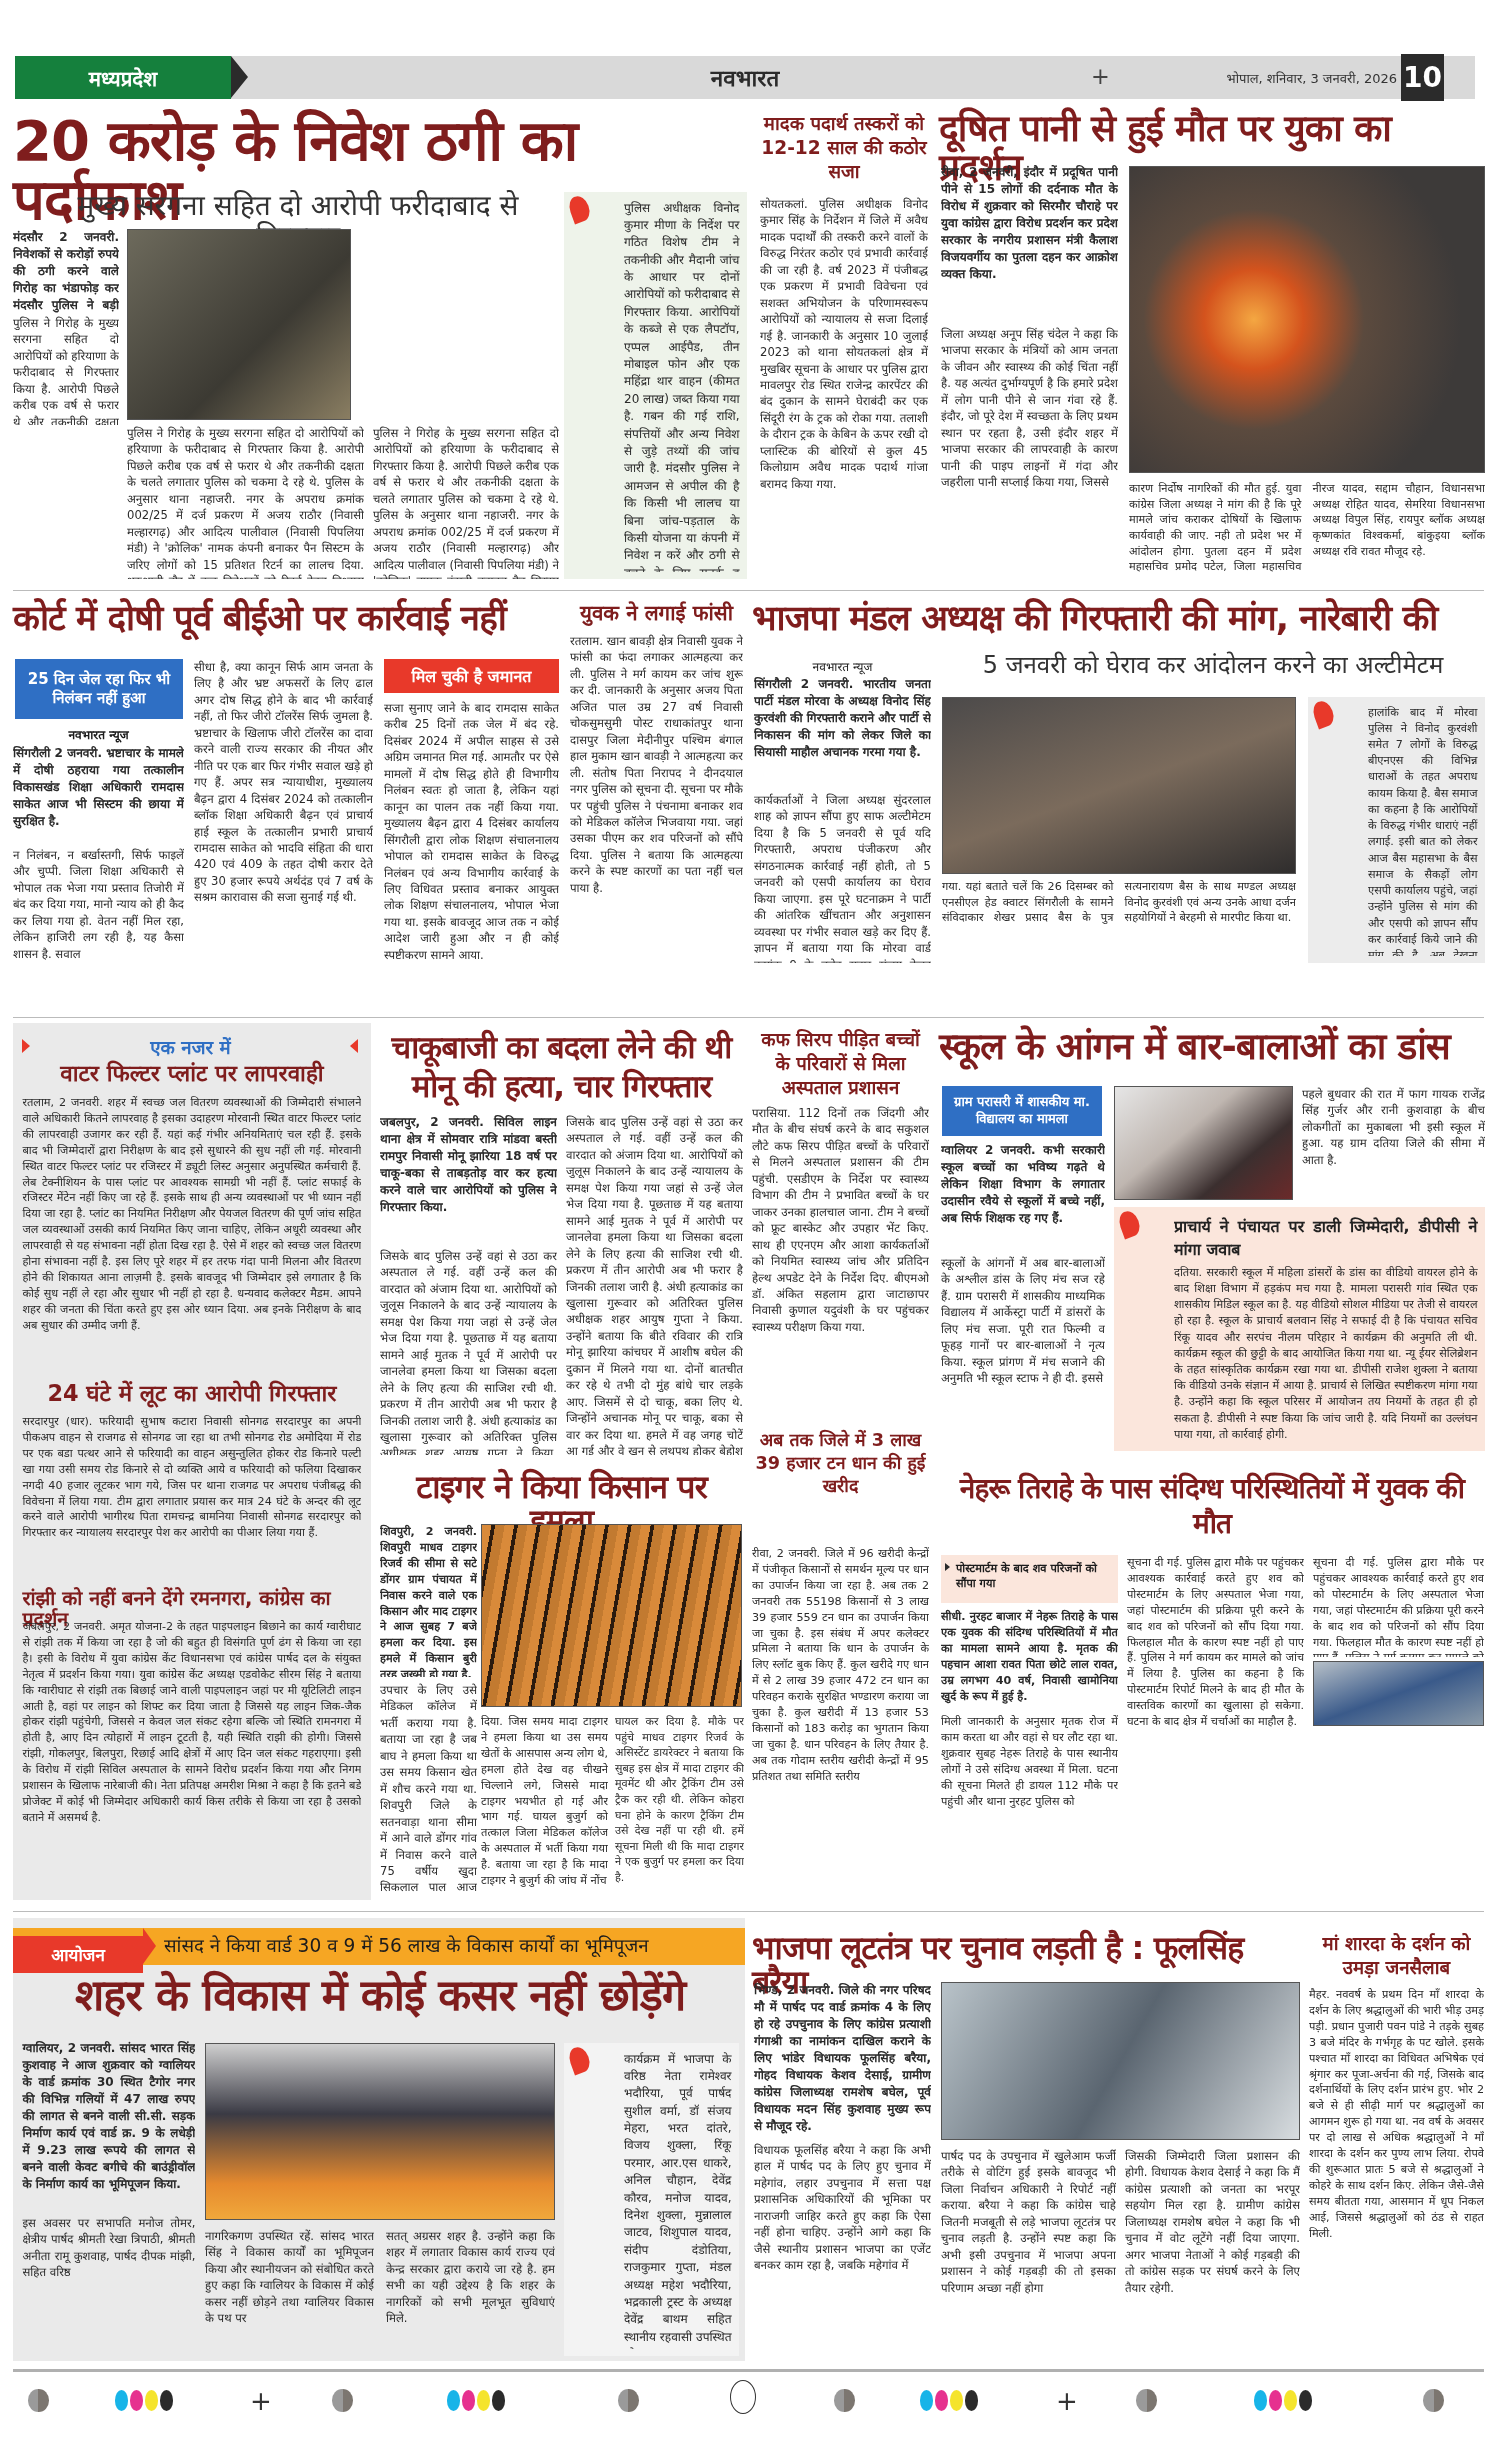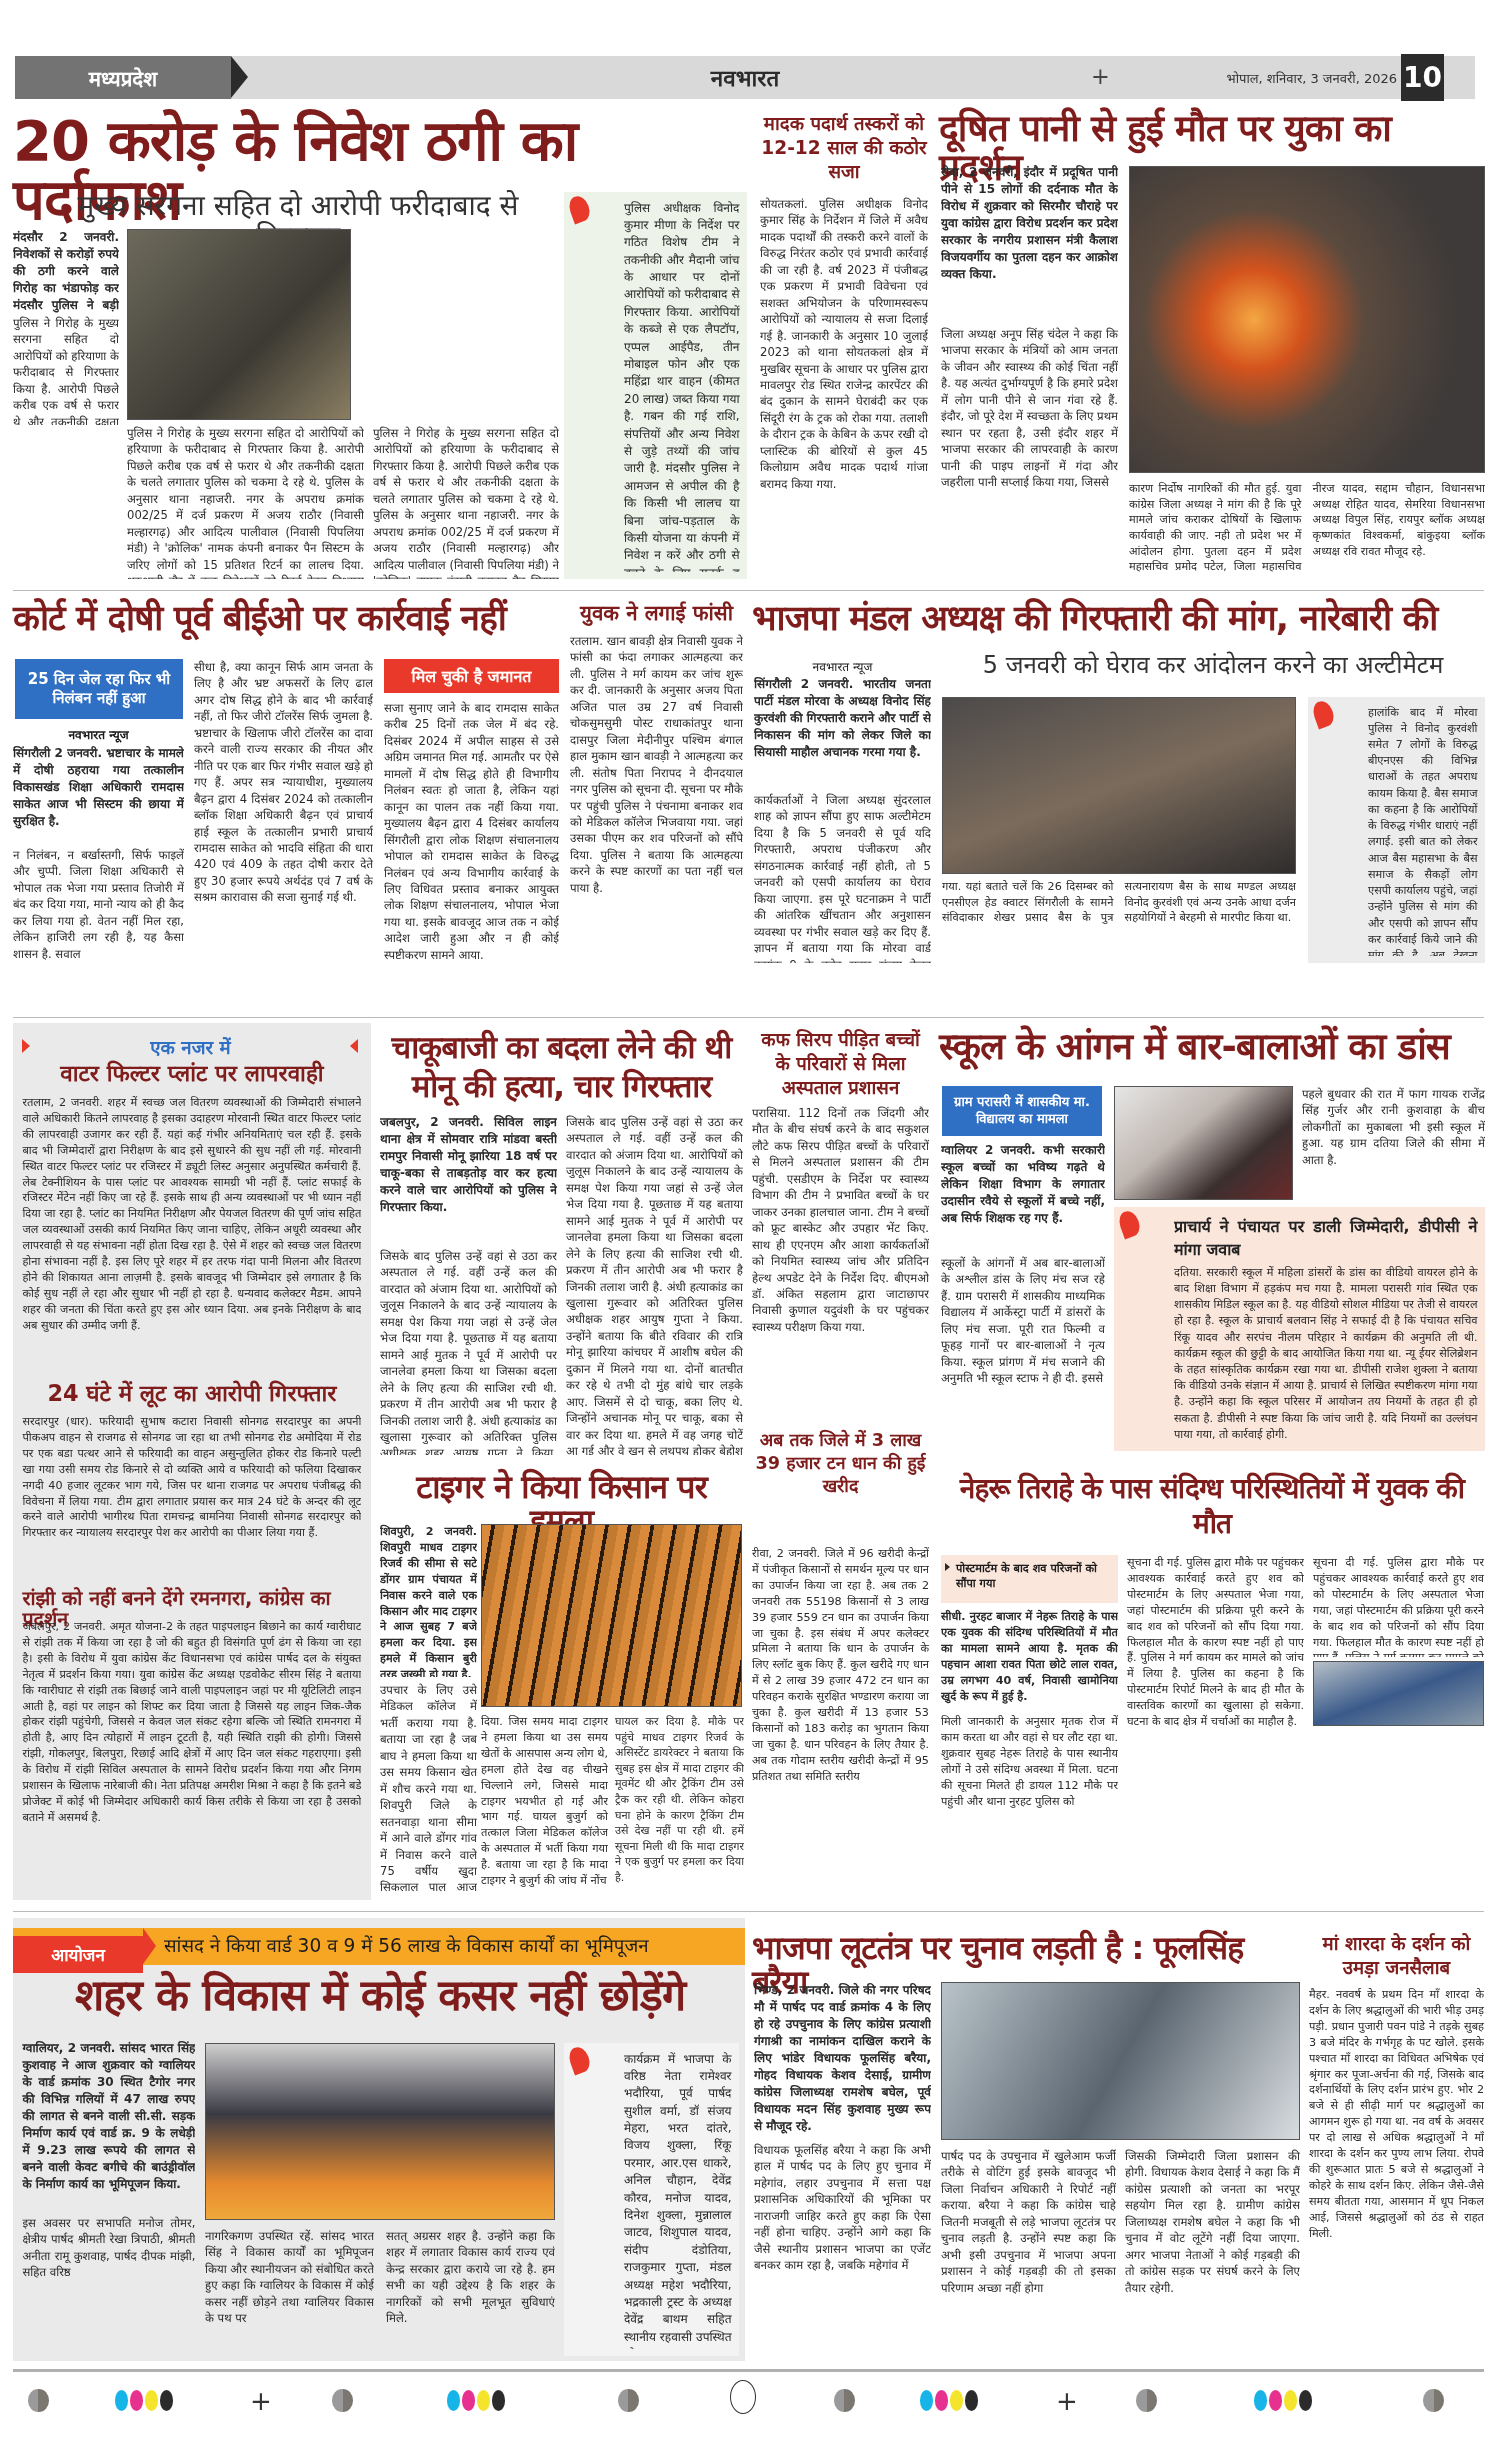--- a/index.html
+++ b/index.html
@@ -1,19 +1,19 @@
 <!DOCTYPE html>
 <html style="font-size:15px"><head>
 <meta charset="utf-8">
 <style>
   * { box-sizing: border-box; margin: 0; padding: 0; }
   body { width: 1490px; height: 2462px; background: #ffffff; font-family: "DejaVu Sans", sans-serif; color: #1c1c1c; position: relative; overflow: hidden; }
   .abs { position: absolute; }
   .masthead { left: 15px; top: 56px; width: 1460px; height: 43px; background: #d9d9d9; }
-  .sect-tag { left: 15px; top: 56px; width: 216px; height: 43px; background: #737373; color: #fff; font-weight: bold; font-size: 20.5px; display: flex; align-items: center; justify-content: center; }
+  .sect-tag { left: 15px; top: 56px; width: 216px; height: 43px; background: #15803d; color: #fff; font-weight: bold; font-size: 20.5px; display: flex; align-items: center; justify-content: center; }
   .sect-arrow { left: 231px; top: 56px; width: 0; height: 0; border-top: 21.4px solid transparent; border-bottom: 21.4px solid transparent; border-left: 17px solid #2b2b2b; }
   .paper-name { left: 633px; top: 56px; width: 224px; height: 43px; display: flex; align-items: center; justify-content: center; font-weight: bold; font-size: 22.4px; color: #2b2b2b; }
   .reg-mark { left: 1091px; top: 63px; font-size: 22.4px; color: #444; }
   .dateline { left: 1192px; top: 56px; width: 205px; height: 43px; display: flex; align-items: center; justify-content: flex-end; font-size: 13px; color: #333; }
   .pageno { left: 1401px; top: 54px; width: 43px; height: 47px; background: #2b2b2b; color: #fff; font-weight: bold; font-size: 28px; display: flex; align-items: center; justify-content: center; }
   .hl { font-weight: bold; color: #7f1d1d; line-height: 1.05; letter-spacing: -0.9px; }
   .sub { color: #333; line-height: 1.1; }
   .body { font-size: 11.6px; line-height: 1.42; color: #2a2a2a; text-align: justify; overflow: hidden; }
   .photo { background: linear-gradient(135deg, #6d6a5c, #3c3a33 60%, #8a7e62); border: 0.9px solid #555; }
   .photo.fire { background: radial-gradient(circle at 35% 50%, #f4a742 0, #d4531d 18%, #5b4a3e 40%, #3d3a39 75%); }

